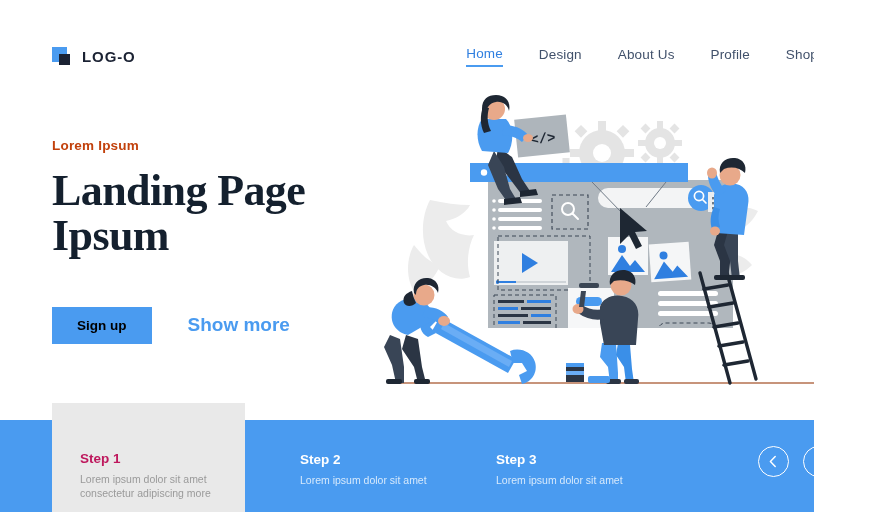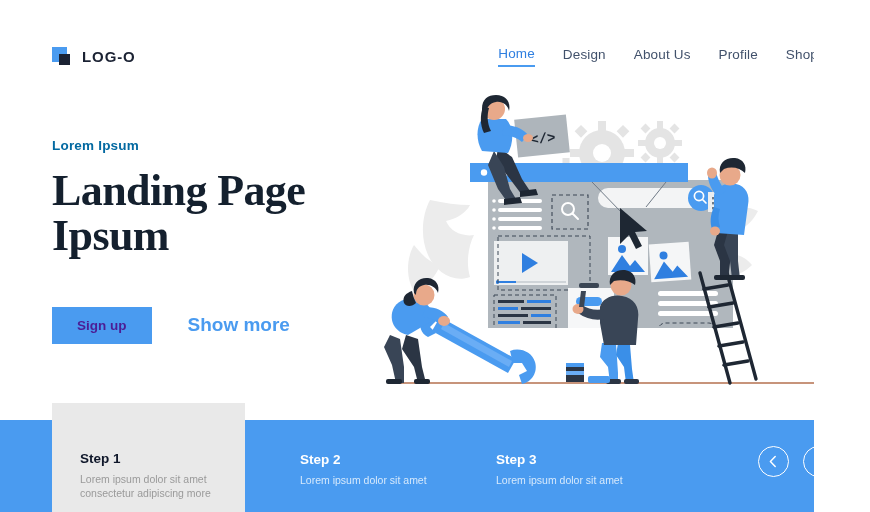--- a/index.html
+++ b/index.html
@@ -54,21 +54,21 @@
   .brand-name {
     font-size: 15px;
     font-weight: bold;
     letter-spacing: 0.9px;
     color: #1b2233;
   }
   .nav {
     margin-left: auto;
     display: flex;
     align-items: center;
-    gap: 28px;
+    gap: 36px;
   }
   .nav-item {
     font-size: 13.5px;
     color: #41516b;
     font-weight: normal;
     letter-spacing: 0.15px;
     padding-bottom: 4px;
     cursor: pointer;
     white-space: nowrap;
   }
@@ -81,41 +81,41 @@
   .hero-text {
     position: absolute;
     left: 52px;
     top: 138px;
     width: 340px;
     z-index: 30;
   }
   .eyebrow {
     font-size: 13.5px;
     font-weight: bold;
-    color: #0369a1;
+    color: #c2410c;
     letter-spacing: 0.2px;
     margin-bottom: 16px;
   }
   .hero-title {
     font-size: 44px;
     line-height: 1.02;
     font-weight: bold;
     color: #14202e;
     letter-spacing: -0.6px;
     margin-bottom: 48px;
     font-family: Liberation Serif, serif;
   }
   .cta-row {
     display: flex;
     align-items: center;
     gap: 36px;
   }
   .btn-signup {
     background: #4a9bf0;
-    color: #4c1d95;
+    color: #000000;
     font-size: 13.5px;
     font-weight: bold;
     border: none;
     padding: 11px 25px;
     cursor: pointer;
     font-family: "Liberation Sans", sans-serif;
   }
   .btn-showmore {
     background: none;
     border: none;
@@ -167,21 +167,21 @@
   .step-3 { left: 468px; width: 200px; }
   .step-title {
     font-size: 13.5px;
     font-weight: bold;
     margin-bottom: 6px;
   }
   .step-desc {
     font-size: 10.5px;
     line-height: 1.38;
   }
-  .step-active .step-title { color: #0f172a; }
+  .step-active .step-title { color: #be185d; }
   .step-active .step-desc { color: #9a9a9a; }
   .step-2 .step-title, .step-3 .step-title { color: #ffffff; }
   .step-2 .step-desc, .step-3 .step-desc { color: #d6e9fc; }
 
   .carousel-nav {
     position: absolute;
     right: 36px;
     top: 26px;
     display: flex;
     gap: 14px;

